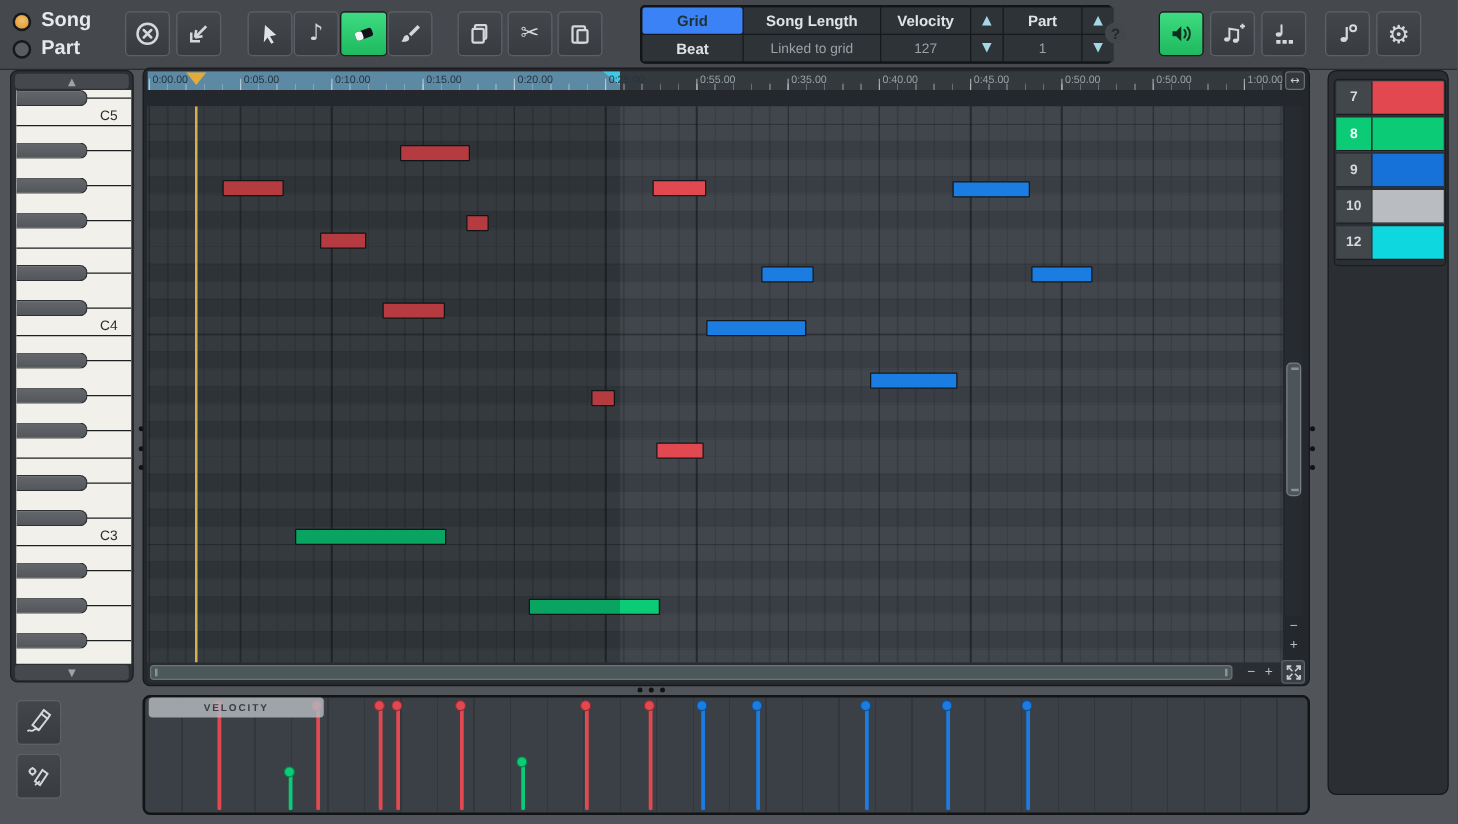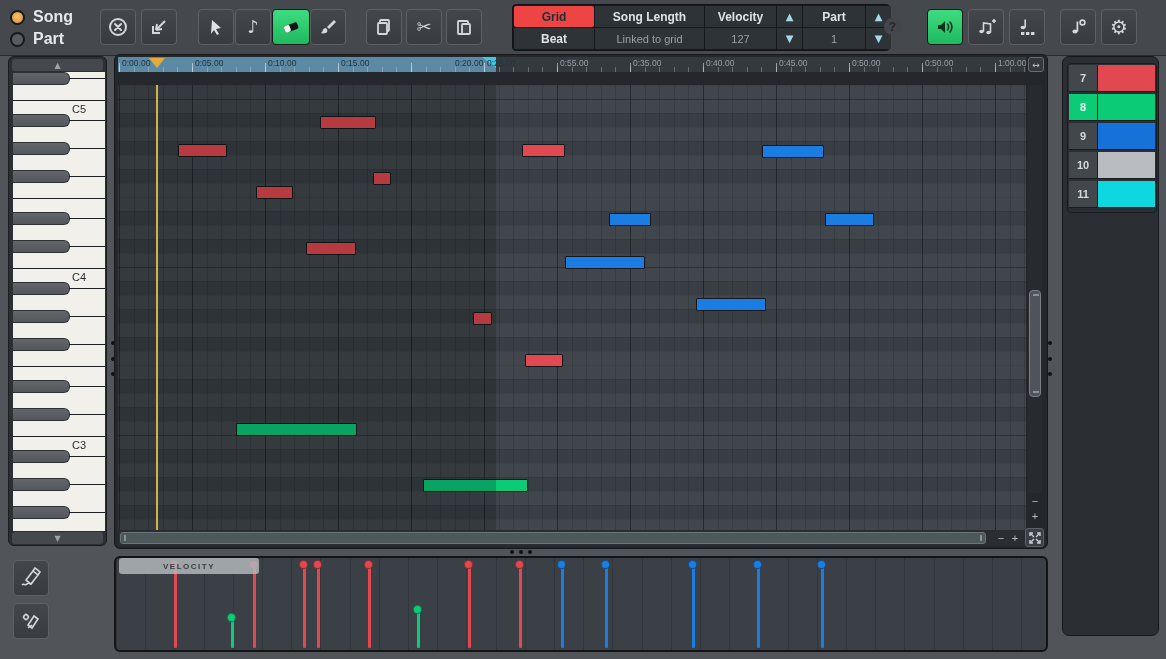--- a/index.html
+++ b/index.html
@@ -16,35 +16,35 @@
        border:1px solid #5d6166;border-radius:4px;box-sizing:border-box;display:flex;align-items:center;justify-content:center;
        color:#d4d8db;}
   .btn.active{background:linear-gradient(180deg,#3edc82,#1fb95f);border-color:#18191b;color:#10321f;}
   .btn svg{display:block;}
   .glyph{font-family:"DejaVu Sans",sans-serif;font-size:18px;line-height:1;}
   
   #gridpanel{position:absolute;left:512px;top:4px;width:378px;height:47px;background:#16191d;border:1px solid #111316;
              border-radius:4px;display:grid;grid-template-columns:80px 109px 71px 25px 62px 25px;grid-template-rows:1fr 1fr;
              gap:1px;padding:1px;box-sizing:border-box;}
   .cell{background:#2e3338;display:flex;align-items:center;justify-content:center;font-size:12px;font-weight:bold;color:#dfe3e6;}
-  .cell.sel{background:#ef4444;color:#1c3237;border-radius:2px;}
+  .cell.sel{background:#3b82f6;color:#1c3237;border-radius:2px;}
   .cell.val{font-weight:normal;font-size:11px;color:#9aa1a7;}
   .cell.arr{color:#a5d8e6;font-size:10px;font-family:"DejaVu Sans",sans-serif;}
   #help{position:absolute;left:884px;top:18px;width:17px;height:17px;border-radius:50%;background:#43474c;
         color:#24272b;font-size:12px;font-weight:bold;display:flex;align-items:center;justify-content:center;}
   
   #kb-panel{position:absolute;left:8px;top:56px;width:99px;height:490px;background:#2c3034;border:1px solid #1b1e21;border-radius:6px;box-sizing:border-box;}
   .kb-arrow{position:absolute;left:3px;width:91px;height:12px;background:#45494e;border-radius:3px;
             display:flex;align-items:center;justify-content:center;color:#9ea3a7;font-size:8px;font-family:"DejaVu Sans",sans-serif;}
   #piano-keys{position:absolute;left:4px;top:15px;width:92px;height:459px;background:#f2f0ea;overflow:hidden;}
   .bkey{position:absolute;left:0;width:57px;height:13px;background:linear-gradient(180deg,#63676b,#53575b);
         border:1px solid #2e3134;border-left:none;border-radius:0 6px 6px 0;box-sizing:border-box;}
   .kline-full{position:absolute;left:0;width:92px;height:1px;background:#1d2023;}
   .kline-half{position:absolute;left:56px;width:36px;height:1px;background:#1d2023;}
-  .klabel{position:absolute;right:3px;width:30px;text-align:left;font-size:11px;color:#2a2d30;margin-top:16px;}
+  .klabel{position:absolute;right:3px;width:30px;text-align:center;font-size:11px;color:#2a2d30;}
   
   #main-panel{position:absolute;left:114px;top:54px;width:934px;height:495px;background:#24282c;border:1px solid #17191c;border-radius:6px;box-sizing:border-box;}
   #ruler{position:absolute;left:118px;top:57px;width:908px;height:15px;background:#34393e;overflow:hidden;}
   #ruler .ticks{position:absolute;left:1px;bottom:0;width:100%;height:5px;
      background:repeating-linear-gradient(90deg,rgba(225,230,235,0.30) 0 1px,transparent 1px 14.6px);}
   #ruler-highlight{position:absolute;left:0;top:0;width:378px;height:15px;background:#5c89a4;}
   #part-marker{position:absolute;left:364px;top:0;width:14px;height:11px;background:#3fc9e4;clip-path:polygon(0 0,100% 0,100% 100%);}
   .rtick{position:absolute;bottom:0;width:1px;height:9px;background:rgba(238,242,246,0.55);}
   .rlabel{position:absolute;top:1px;font-size:8.5px;white-space:nowrap;}
   #ruler-resize{position:absolute;left:1028px;top:57px;width:16px;height:15px;border:1px solid #6a6e73;border-radius:3px;
@@ -272,21 +272,21 @@
     <div id="ruler-labels">
         <div class="rtick" style="left: 1px;"></div>
         <div class="rlabel" style="left: 4px; color: rgb(34, 54, 64);">0:00.00</div>
         <div class="rtick" style="left: 74px;"></div>
         <div class="rlabel" style="left: 77px; color: rgb(34, 54, 64);">0:05.00</div>
         <div class="rtick" style="left: 147px;"></div>
         <div class="rlabel" style="left: 150px; color: rgb(34, 54, 64);">0:10.00</div>
         <div class="rtick" style="left: 220px;"></div>
         <div class="rlabel" style="left: 223px; color: rgb(34, 54, 64);">0:15.00</div>
         <div class="rtick" style="left: 293px;"></div>
-        <div class="rlabel" style="left: 296px; color: rgb(34, 54, 64); margin-left: 41px;">0:20.00</div>
+        <div class="rlabel" style="left: 296px; color: rgb(34, 54, 64);">0:20.00</div>
         <div class="rtick" style="left: 366px;"></div>
         <div class="rlabel" style="left: 369px; color: rgb(34, 54, 64);">0:25.00</div>
         <div class="rtick" style="left: 439px;"></div>
         <div class="rlabel" style="left: 442px; color: rgb(154, 160, 166);">0:55.00</div>
         <div class="rtick" style="left: 512px;"></div>
         <div class="rlabel" style="left: 515px; color: rgb(154, 160, 166);">0:35.00</div>
         <div class="rtick" style="left: 585px;"></div>
         <div class="rlabel" style="left: 588px; color: rgb(154, 160, 166);">0:40.00</div>
         <div class="rtick" style="left: 658px;"></div>
         <div class="rlabel" style="left: 661px; color: rgb(154, 160, 166);">0:45.00</div>
@@ -409,18 +409,18 @@
   <div id="lane-panel">
     <div id="lane-rows">
         <div class="lane-num" style="top: 1px;">7</div>
         <div class="lane-swatch" style="top: 1px; background: rgb(225, 72, 79);"></div>
         <div class="lane-num" style="top: 30px; background: rgb(11, 203, 119); color: rgb(244, 255, 249);">8</div>
         <div class="lane-swatch" style="top: 30px; background: rgb(11, 203, 119);"></div>
         <div class="lane-num" style="top: 59px;">9</div>
         <div class="lane-swatch" style="top: 59px; background: rgb(22, 113, 217);"></div>
         <div class="lane-num" style="top: 88px;">10</div>
         <div class="lane-swatch" style="top: 88px; background: rgb(185, 189, 193);"></div>
-        <div class="lane-num" style="top: 117px;">11</div>
+        <div class="lane-num" style="top: 117px;">12</div>
         <div class="lane-swatch" style="top: 117px; background: rgb(15, 215, 224);"></div>
       </div>
   </div>
 
 </div>
 
 </body></html>

